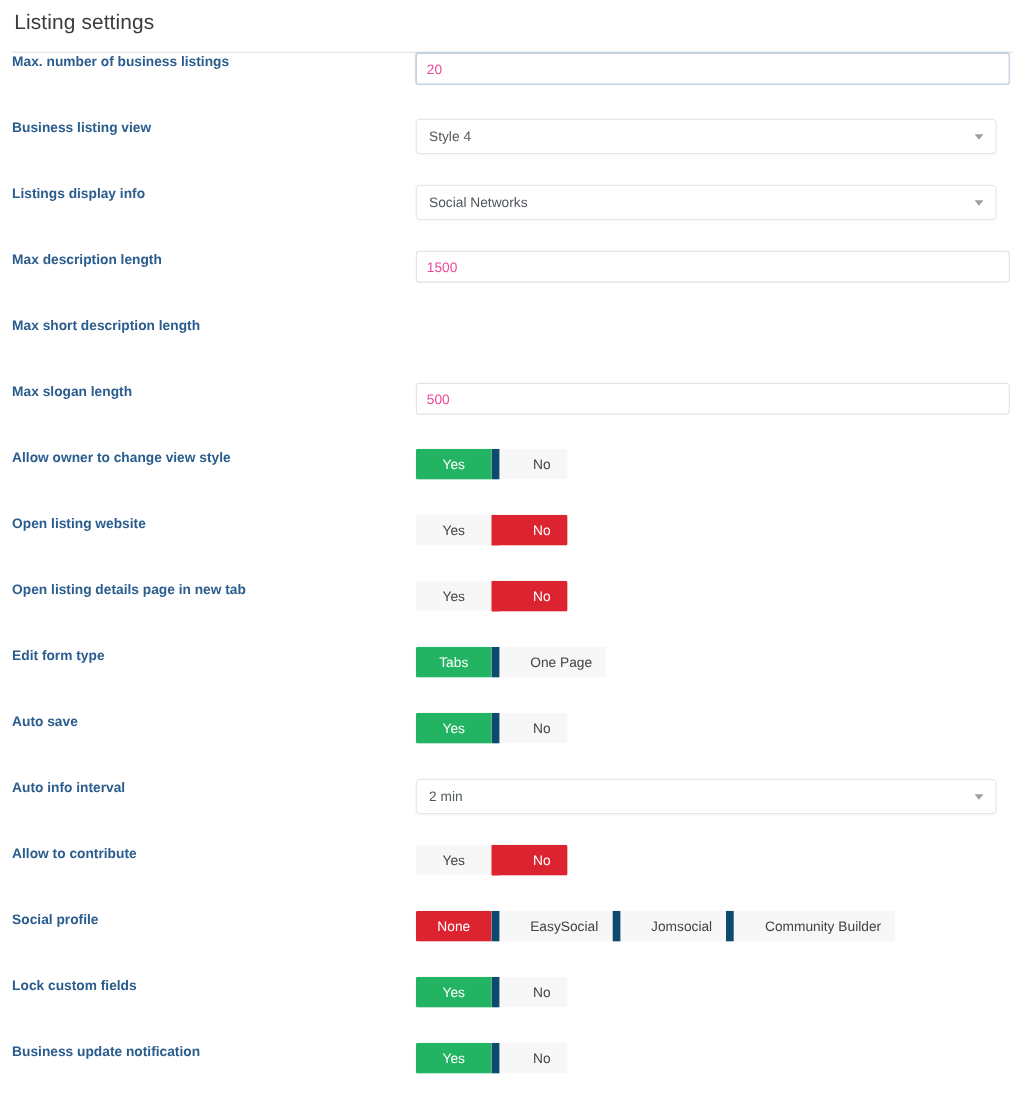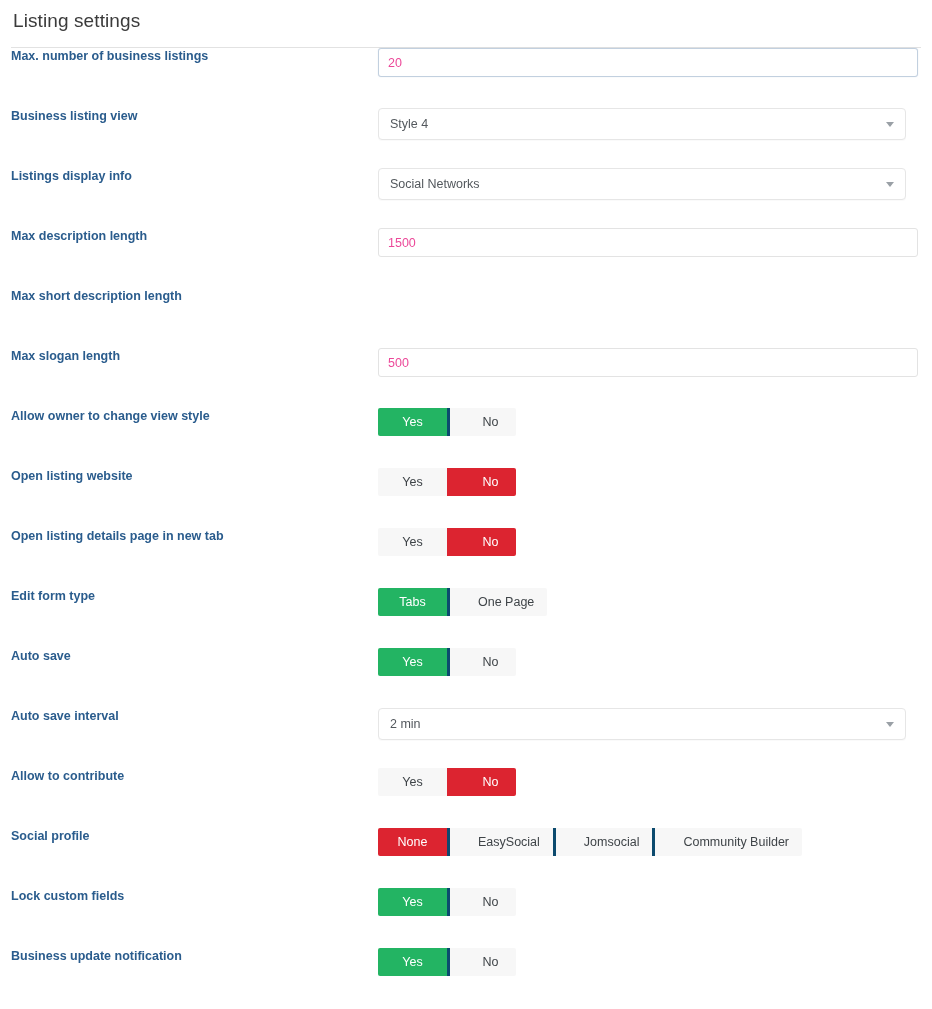--- a/index.html
+++ b/index.html
@@ -136,21 +136,21 @@
     font-size: 12.5px;
     font-weight: normal;
     color: #3f4448;
     background: #f7f7f7;
     border: 0;
     cursor: pointer;
     white-space: nowrap;
     user-select: none;
   }
   .btn-opt + .btn-opt {
-    border-left: 3px solid #0c4a6e;
+    border-left: 7px solid #0c4a6e;
     padding-left: 28px;
   }
   .btn-opt.on-green {
     background: #23b463;
     color: #ffffff;
     border-left-color: #23b463;
   }
   .btn-opt.on-red {
     background: #dc2430;
     color: #ffffff;
@@ -235,21 +235,21 @@
           </div></div>
       </div>
       <div class="row">
         <div class="row-label">Auto save</div>
         <div class="row-control"><div class="btn-group">
             <button type="button" class="btn-opt on-green">Yes</button>
             <button type="button" class="btn-opt">No</button>
           </div></div>
       </div>
       <div class="row">
-        <div class="row-label">Auto save interval</div>
+        <div class="row-label">Auto info interval</div>
         <div class="row-control">
           <div class="select-box">
             <span class="select-value">2 min</span>
             <span class="select-caret"></span>
           </div>
         </div>
       </div>
       <div class="row">
         <div class="row-label">Allow to contribute</div>
         <div class="row-control"><div class="btn-group">

